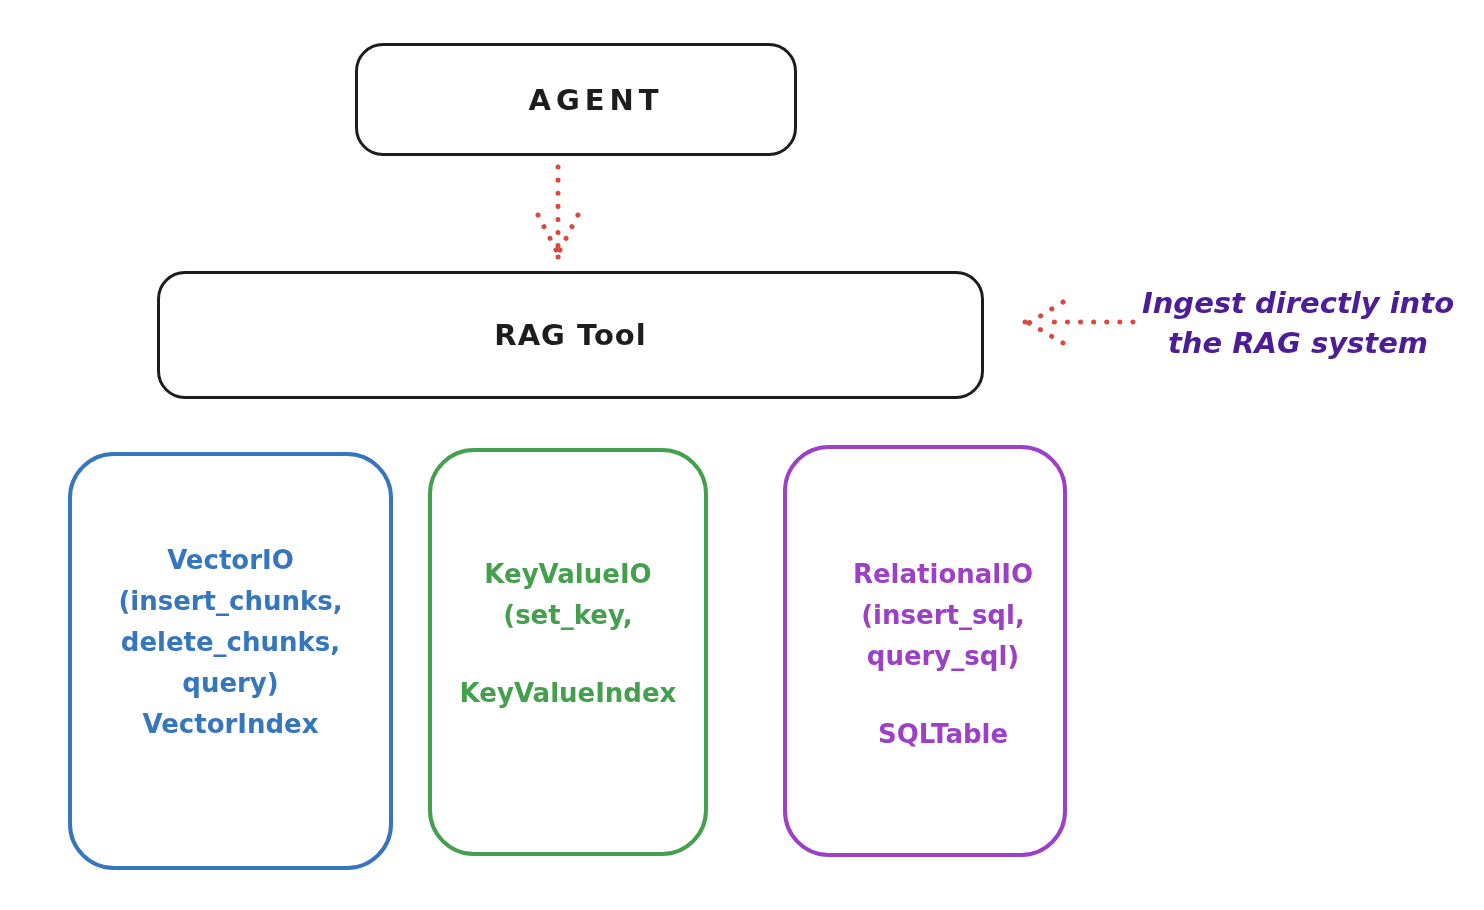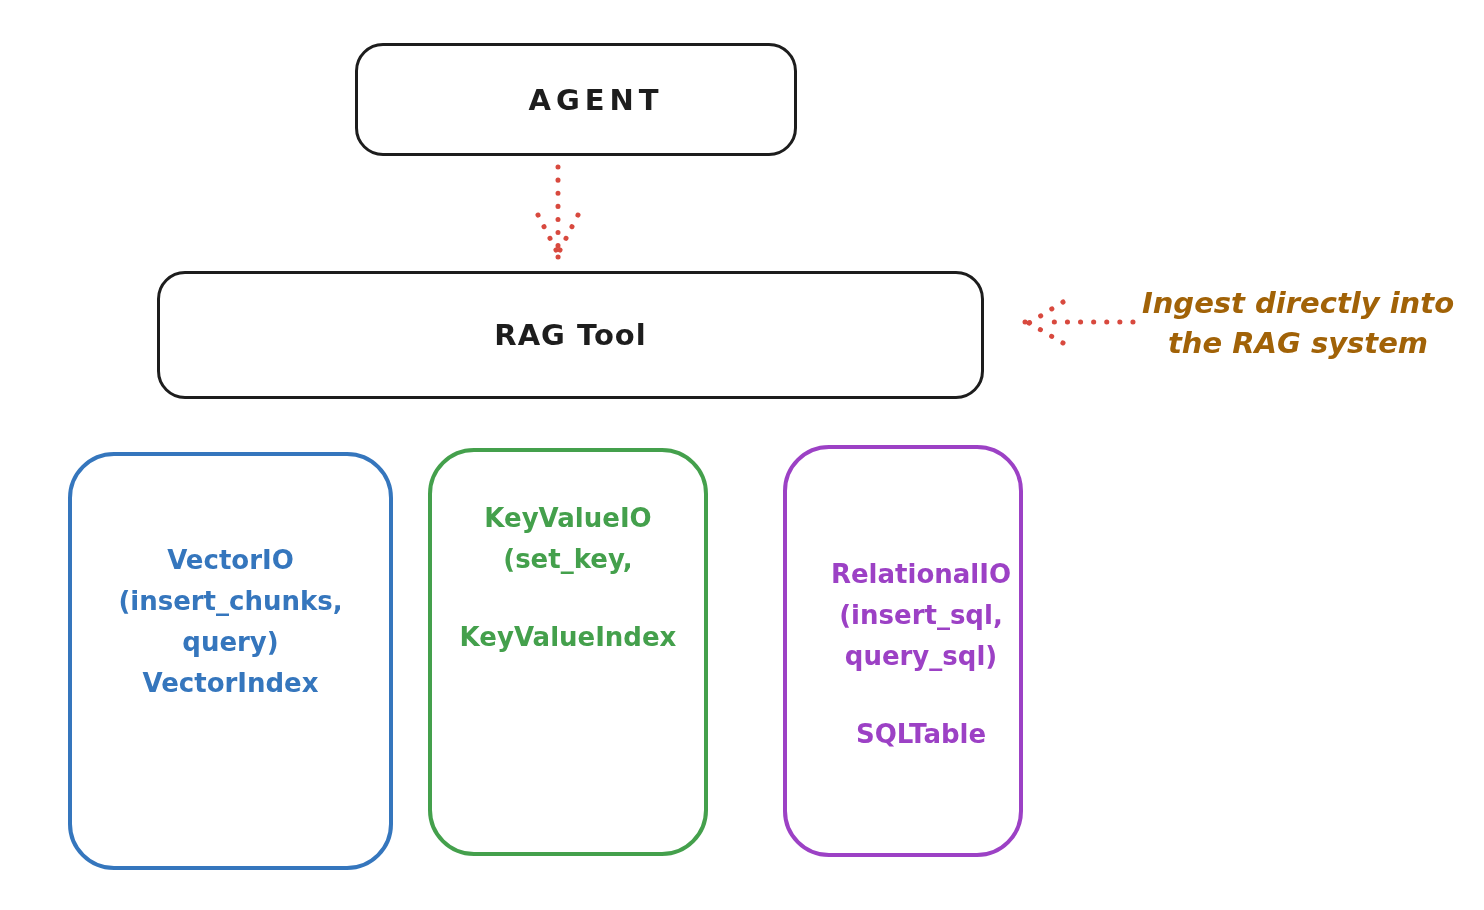--- a/index.html
+++ b/index.html
@@ -53,21 +53,21 @@
     stroke-width: 5;
     stroke-linecap: round;
     stroke-dasharray: 0.1 13;
   }
   
   .annotation {
     position: absolute;
     left: 1122px; top: 283px;
     width: 352px;
     text-align: center;
-    color: #a16207;
+    color: #4c1d95;
     font-size: 29px;
     font-weight: 700;
     font-style: italic;
     line-height: 40px;
   }
   
   .card {
     position: absolute;
     box-sizing: border-box;
     border-width: 4px;
@@ -82,25 +82,25 @@
   .card-blue {
     left: 68px; top: 452px;
     width: 325px; height: 418px;
     color: #3576bd; border-color: #3576bd;
     padding-top: 84px;
   }
   .card-green {
     left: 428px; top: 448px;
     width: 280px; height: 408px;
     color: #44a04c; border-color: #44a04c;
-    padding-top: 46px;
+    padding-top: 102px;
   }
   .card-purple {
     left: 783px; top: 445px;
-    width: 240px; height: 412px;
+    width: 284px; height: 412px;
     color: #9c41c5; border-color: #9c41c5;
     padding-top: 105px;
     padding-left: 36px;
   }
   .card-blue .index-label   { }
   .card-green .index-label  { margin-top: 37px; }
   .card-purple .index-label { margin-top: 37px; }
 </style>
 </head>
 <body>
@@ -131,20 +131,21 @@
   </svg>
 
   <div class="annotation">
     <div>Ingest directly into</div>
     <div>the RAG system</div>
   </div>
 
   <div class="card card-blue">
     <div>VectorIO</div>
     <div>(insert_chunks,</div>
+    <div>delete_chunks,</div>
     <div>query)</div>
     <div class="index-label">VectorIndex</div>
   </div>
 
   <div class="card card-green">
     <div>KeyValueIO</div>
     <div>(set_key,</div>
     <div class="index-label">KeyValueIndex</div>
   </div>
 

